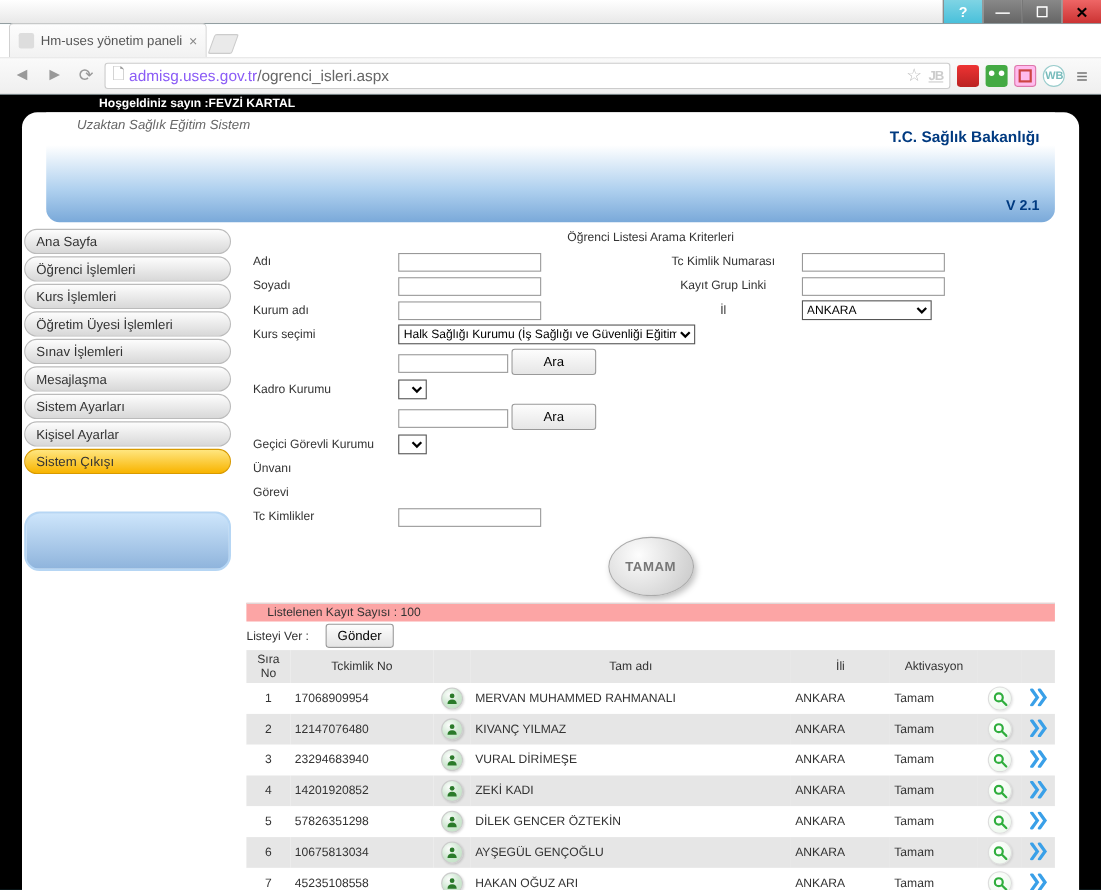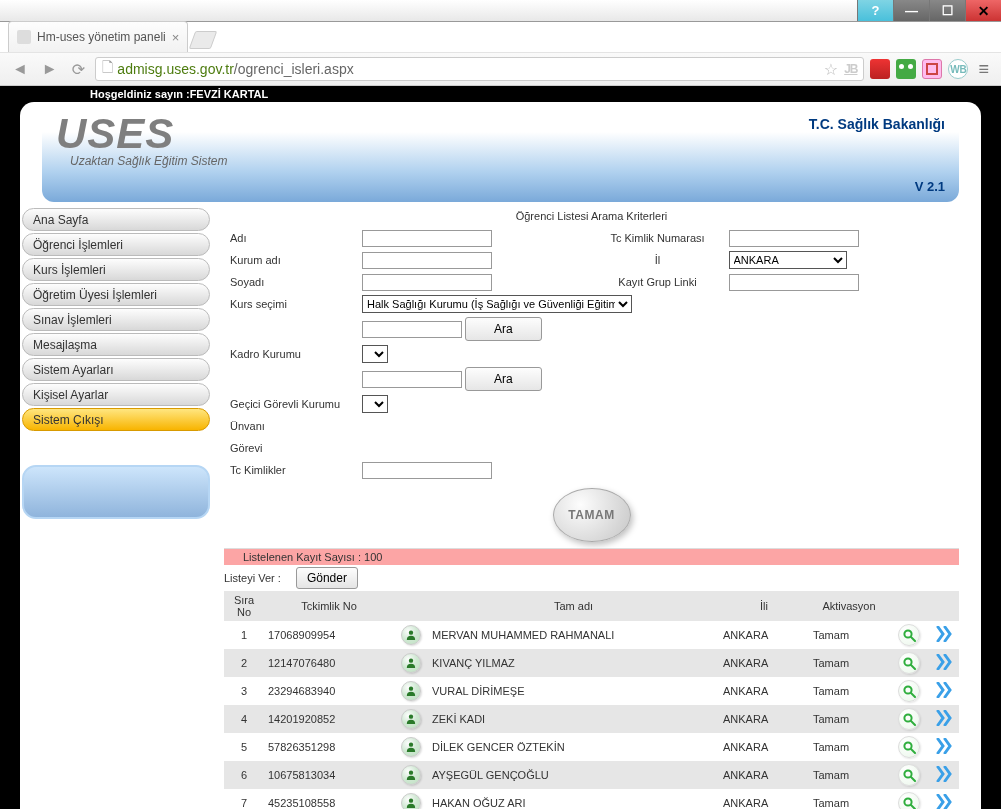--- a/index.html
+++ b/index.html
@@ -19,21 +19,21 @@
   .tabs-row { height:30px; background:#fff; display:flex; align-items:flex-end; padding-left:8px; }
   .tab { height:26px; border:1px solid #ccc; border-bottom:none; background:linear-gradient(#fdfdfd,#f2f2f2); border-radius:4px 4px 0 0; display:flex; align-items:center; padding:15px 8px; gap:6px; font-size:12px; color:#555; min-width:180px; }
   .tab .favicon { width:14px; height:14px; background:#ddd; border-radius:2px; }
   .tab .close { color:#888; font-size:13px; margin-left:auto; }
   .new-tab { width:22px; height:18px; background:#eaeaea; border:1px solid #ccc; margin-left:4px; margin-bottom:3px; transform:skewX(-20deg); border-radius:2px; }
 
   .addr-row { height:34px; display:flex; align-items:center; gap:6px; padding:0 8px; border-top:1px solid #e4e4e4; border-bottom:1px solid #ccc; background:linear-gradient(#fafafa,#efefef); }
   .nav-ico { color:#999; font-size:16px; padding:0 4px; }
   .url-box { flex:1; height:24px; border:1px solid #ccc; border-radius:3px; display:flex; align-items:center; padding:0 6px; font-size:14px; color:#666; background:#fff; }
   .url-box .file-ico { color:#999; margin-right:4px; }
-  .url-box .domain { color:#4d7c0f; }
+  .url-box .domain { color:#8b5cf6; }
   .ext-ico { width:20px; height:20px; border-radius:3px; }
   .addr-star{ color:#bbb; font-size:16px; margin-right:6px;}
   .jb { color:#ccc; font-size:12px; font-weight:bold; letter-spacing:-1px;text-decoration:underline; }
   .ext-ico.red { background:linear-gradient(#e33,#b22); }
   .ext-ico.green { background:#4a4; position:relative; }
   .ext-ico.green::before, .ext-ico.green::after { content:""; position:absolute; width:5px; height:5px; background:#fff; border-radius:50%; top:5px; }
   .ext-ico.green::before { left:3px; } .ext-ico.green::after { right:3px; }
   .ext-ico.pink { background:#fbe; border:1px solid #d7a; position:relative;}
   .ext-ico.pink::after{content:"";position:absolute;inset:3px;border:2px solid #c44;}
   .ext-ico.blue { background:#fff; border:1px solid #9cc; border-radius:50%; color:#7bb; display:flex;align-items:center;justify-content:center;font-size:10px;font-weight:bold;}
@@ -145,21 +145,20 @@
   </div>
 </div>
 
 <div class="viewport">
   <div class="welcome">
     <span>Hoşgeldiniz sayın :</span><span>FEVZİ KARTAL</span>
   </div>
 
   <div class="panel">
     <div class="header-band">
-      <div class="brand">USES</div>
       <div class="brand-sub">Uzaktan Sağlık Eğitim Sistem</div>
       <div class="ministry">T.C.   Sağlık Bakanlığı</div>
       <div class="ver">V  2.1</div>
     </div>
 
     <div class="body-row">
 
       <div class="sidebar">
         <div class="nav-btn">Ana Sayfa</div>
         <div class="nav-btn">Öğrenci İşlemleri</div>
@@ -179,30 +178,30 @@
 
         <table class="form-grid">
           <tbody>
               <tr>
             <td class="lbl">Adı</td>
             <td><input type="text" style=""></td>
             <td class="lbl2" style="text-align:center">Tc Kimlik Numarası</td>
             <td><input type="text" class="wide" style=""></td>
           </tr>
           <tr>
+            <td class="lbl">Soyadı</td>
+            <td><input type="text" style=""></td>
+            <td class="lbl2" style="text-align:center">Kayıt Grup Linki</td>
+            <td><input type="text" class="wide" style=""></td>
+          </tr>
+          <tr>
             <td class="lbl">Kurum adı</td>
             <td><input type="text" style=""></td>
             <td class="lbl2" style="text-align:center">İl</td>
             <td><select class="il"><option>ANKARA</option></select></td>
-          </tr>
-          <tr>
-            <td class="lbl">Soyadı</td>
-            <td><input type="text" style=""></td>
-            <td class="lbl2" style="text-align:center">Kayıt Grup Linki</td>
-            <td><input type="text" class="wide" style=""></td>
           </tr>
           <tr>
             <td class="lbl">Kurs seçimi</td>
             <td colspan="3"><select class="med"><option>Halk Sağlığı Kurumu (İş Sağlığı ve Güvenliği Eğitimi)2</option></select></td>
           </tr>
           <tr>
             <td></td>
             <td colspan="3"><input type="text" style="width: 100px;"> <button class="btn-ara">Ara</button></td>
           </tr>
           <tr>

